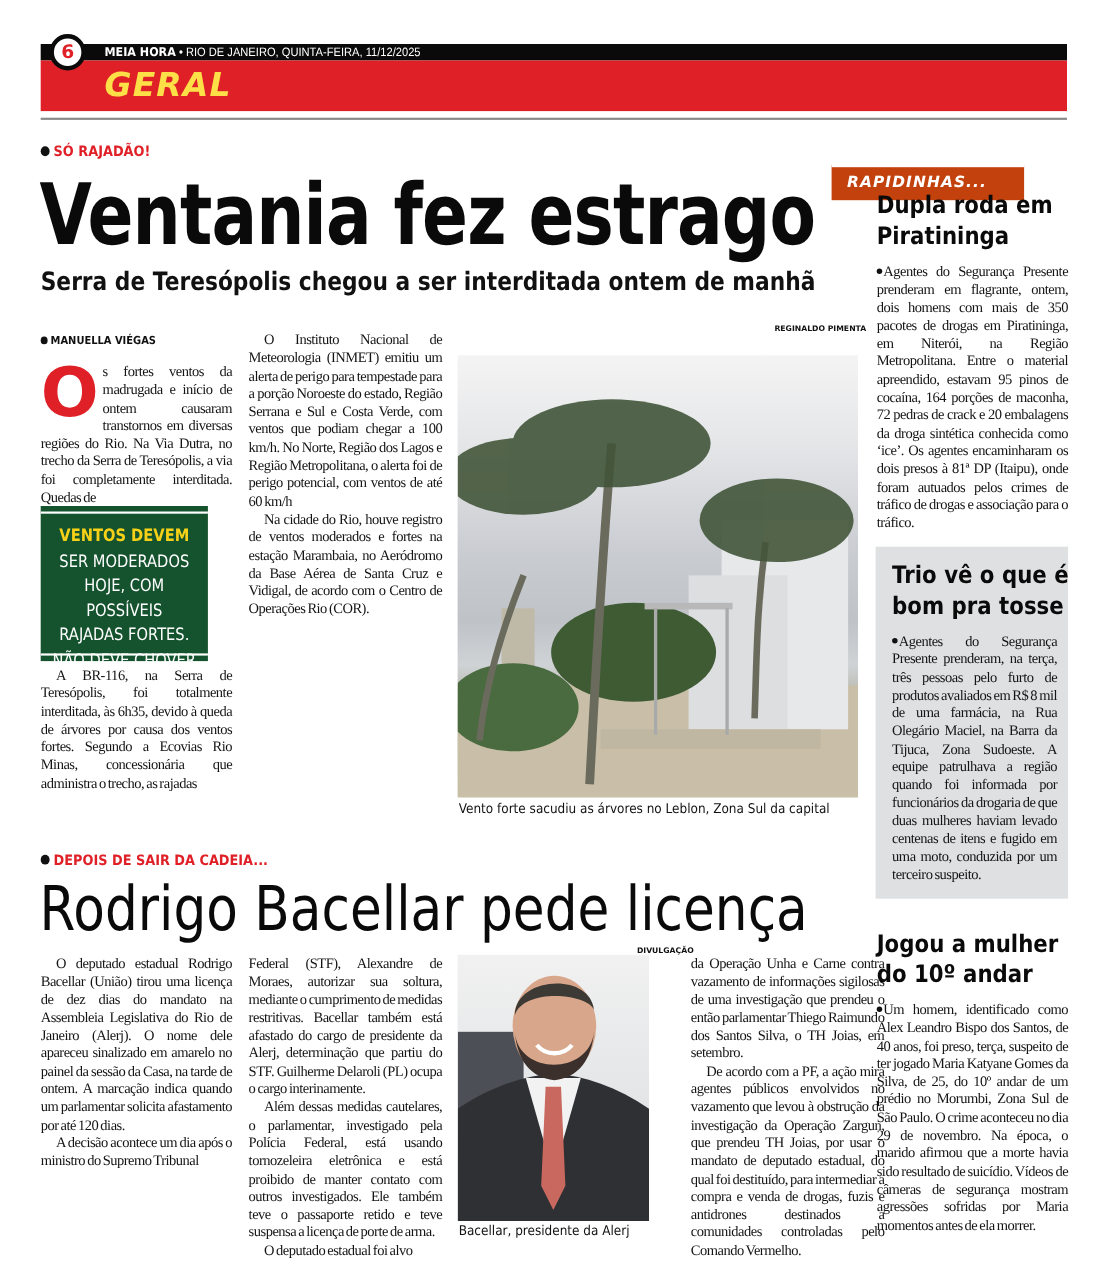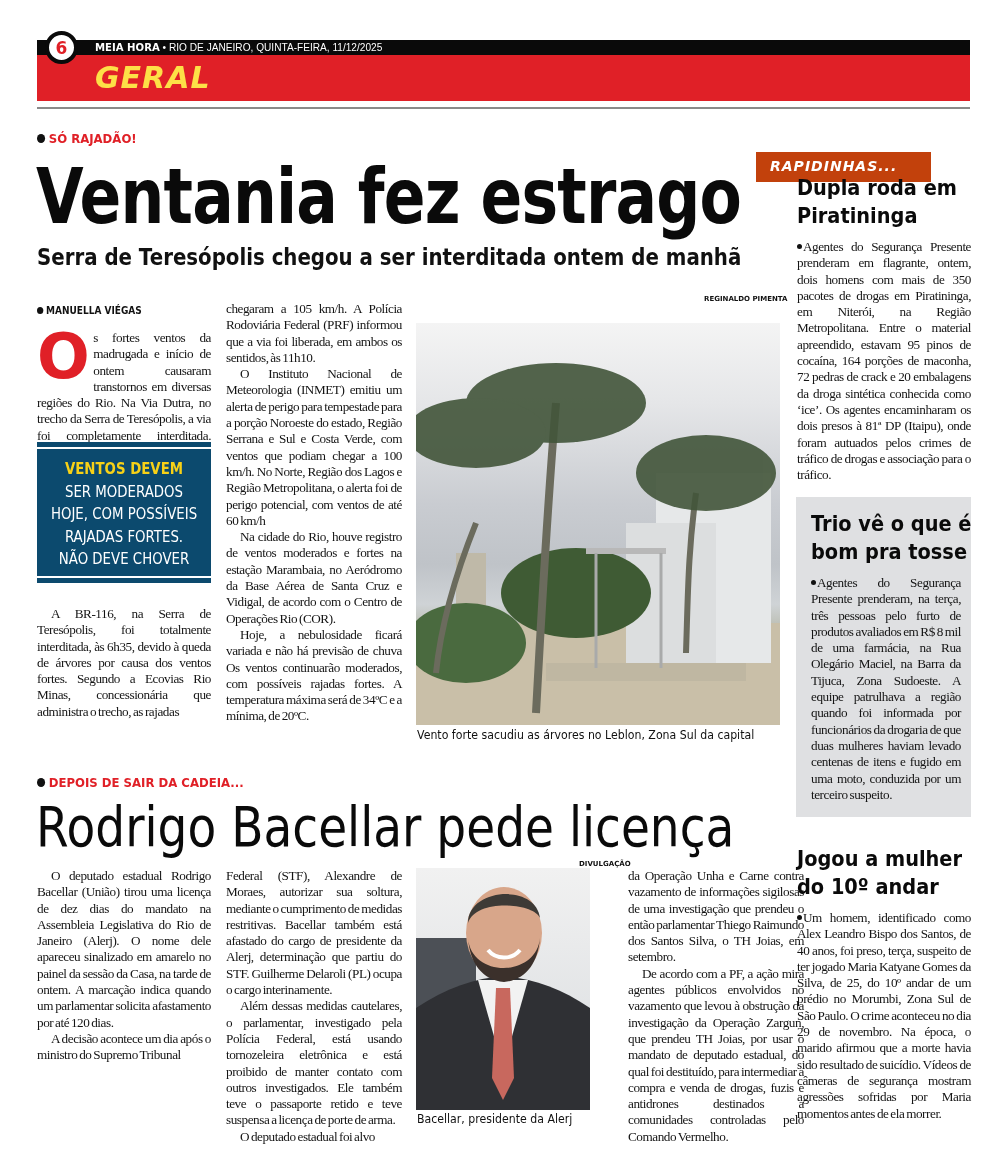--- a/index.html
+++ b/index.html
@@ -35,21 +35,21 @@
   .byline .dot { display: inline-block; width: 7px; height: 7px; border-radius: 50%; background: #111; margin-right: 3px; }
 
   .col { position: absolute; font-size: 13.2px; line-height: 16.3px; text-align: justify; hyphens: manual; color: #141414; }
   .col p { text-indent: 14px; }
   .col p.noindent { text-indent: 0; }
   .tight { letter-spacing: -0.45px; word-spacing: -1px; }
 
   .dropcap { float: left; font-family: "DejaVu Sans", sans-serif; font-weight: bold; color: #e02027; font-size: 62px;
     line-height: 50px; margin: 2px 4px 0 0; }
 
-  .pullquote { position: absolute; left: 37px; top: 442px; width: 174px; height: 141px; background: #0c4a6e; }
+  .pullquote { position: absolute; left: 37px; top: 460px; width: 152px; height: 141px; background: #14532d; }
   .pullquote:before, .pullquote:after { content: ""; position: absolute; left: 0; right: 0; height: 2px; background: #fff; }
   .pullquote:before { top: 5px; } .pullquote:after { bottom: 5px; }
   .pq-text { position: absolute; left: 0; right: 0; top: 16px; text-align: center; font-family: "DejaVu Sans", sans-serif;
     font-size: 15.5px; line-height: 22.5px; color: #fff; transform: scaleX(0.86); }
   .pq-text .hl { color: #f7d117; font-weight: bold; display: block; }
 
   .photo-credit { position: absolute; font-family: "DejaVu Sans", sans-serif; font-weight: bold; font-size: 7px; color: #111;
     white-space: nowrap; }
   .caption { position: absolute; font-family: "DejaVu Sans", sans-serif; font-size: 12.2px; white-space: nowrap;
     transform: scaleX(0.9); transform-origin: left; color: #111; }
@@ -109,24 +109,22 @@
     <span style="display:block">RAJADAS FORTES.</span>
     <span style="display:block">NÃO DEVE CHOVER</span>
   </div>
 </div>
 
 <div class="col tight" style="left:37px; top:606px; width:174px;">
   <p>A BR-116, na Serra de Teresópolis, foi totalmente interditada, às 6h35, devido à queda de árvores por causa dos ventos fortes. Segundo a Ecovias Rio Minas, concessionária que administra o trecho, as rajadas</p>
 </div>
 
 <div class="col tight" style="left:226px; top:301px; width:176px;">
-  <p class="noindent">chegaram a 105 km/h. A Polícia Rodoviária Federal (PRF) informou que a via foi liberada, em ambos os sentidos, às 11h10.</p>
   <p>O Instituto Nacional de Meteorologia (INMET) emitiu um alerta de perigo para tempestade para a porção Noroeste do estado, Região Serrana e Sul e Costa Verde, com ventos que podiam chegar a 100 km/h. No Norte, Região dos Lagos e Região Metropolitana, o alerta foi de perigo potencial, com ventos de até 60 km/h</p>
   <p>Na cidade do Rio, houve registro de ventos moderados e fortes na estação Marambaia, no Aeródromo da Base Aérea de Santa Cruz e Vidigal, de acordo com o Centro de Operações Rio (COR).</p>
-  <p>Hoje, a nebulosidade ficará variada e não há previsão de chuva Os ventos continuarão moderados, com possíveis rajadas fortes. A temperatura máxima será de 34ºC e a mínima, de 20ºC.</p>
 </div>
 
 <div class="photo-credit" style="left:704px; top:295px;">REGINALDO PIMENTA</div>
 <div class="photo1">
   <svg width="364" height="402" viewBox="0 0 364 402">
     <rect x="0" y="300" width="364" height="102" fill="#c9bfa8"></rect>
     <rect x="240" y="150" width="115" height="190" fill="#e6e8e9"></rect>
     <rect x="210" y="200" width="90" height="140" fill="#dcdedf"></rect>
     <rect x="40" y="230" width="30" height="90" fill="#bfb9a8"></rect>
     <ellipse cx="160" cy="270" rx="75" ry="45" fill="#3f5b34"></ellipse>

